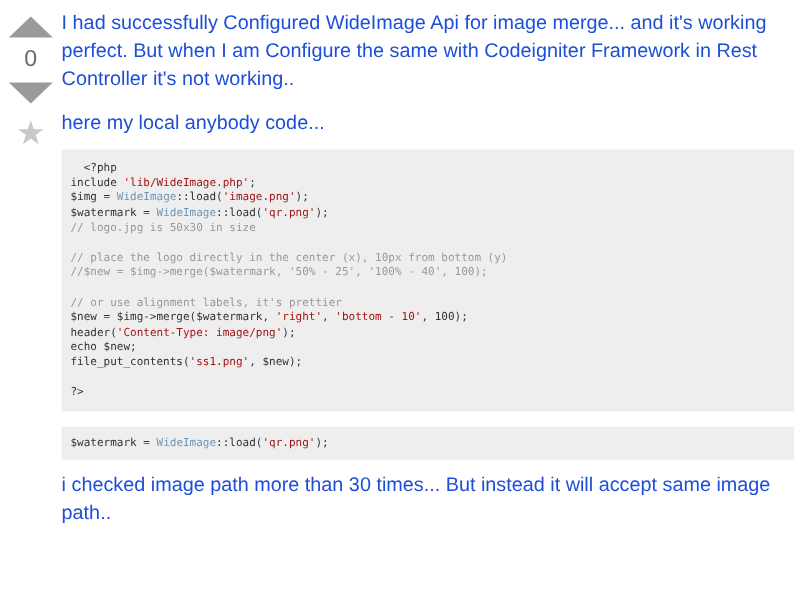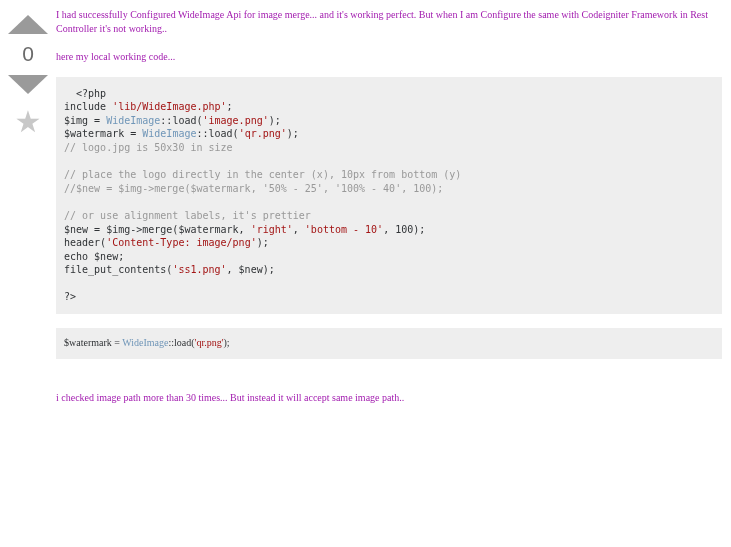--- a/index.html
+++ b/index.html
@@ -68,46 +68,44 @@
   
   .postcell {
     flex: 1 1 auto;
     padding-top: 8px;
     padding-right: 9px;
     min-width: 0;
   }
 
   .post-text p {
     margin: 0 0 14px 0;
-    font-size: 10px;
+    font-size: 18px;
     line-height: 1.42;
-    color: #a21caf;
-    font-family: Liberation Serif, serif;
+    color: #1d4ed8;
   }
   .post-text p.tight {
     margin-bottom: 12px;
   }
 
   pre {
     margin: 0 0 14px 0;
     background: #eeeeee;
     padding: 10px 7px 10px 8px;
     font-family: "DejaVu Sans Mono", "Liberation Mono", monospace;
     font-size: 10px;
     line-height: 1.36;
     color: #303336;
     white-space: pre;
     overflow: hidden;
     border-radius: 0;
   }
   pre.block2 {
     padding-top: 8px;
     padding-bottom: 9px;
-    margin-bottom: 32px;
-    font-family: Liberation Serif, serif;
+    margin-bottom: 10px;
   }
   code { font-family: inherit; font-size: inherit; }
 
   
   .s-str  { color: #a31515; }
   .s-com  { color: #999999; }
   .s-cls  { color: #7096b8; }
   .s-pln  { color: #303336; }
 </style>
 </head>
@@ -120,21 +118,21 @@
     <div class="vote-count">0</div>
     <div class="vote-arrow vote-down"></div>
     <div class="star">★</div>
   </div>
 
   <div class="postcell">
     <div class="post-text">
 
       <p>I had successfully Configured WideImage Api for image merge... and it's working perfect. But when I am Configure the same with Codeigniter Framework in Rest Controller it's not working..</p>
 
-      <p class="tight">here my local working code...</p>
+      <p class="tight">here my local anybody code...</p>
 
       <pre><code><span class="s-pln">  &lt;?php</span>
 <span class="s-pln">include </span><span class="s-str">'lib/WideImage.php'</span><span class="s-pln">;</span>
 <span class="s-pln">$img = </span><span class="s-cls">WideImage</span><span class="s-pln">::load(</span><span class="s-str">'image.png'</span><span class="s-pln">);</span>
 <span class="s-pln">$watermark = </span><span class="s-cls">WideImage</span><span class="s-pln">::load(</span><span class="s-str">'qr.png'</span><span class="s-pln">);</span>
 <span class="s-com">// logo.jpg is 50x30 in size</span>
 <span class="s-pln"></span>
 <span class="s-com">// place the logo directly in the center (x), 10px from bottom (y)</span>
 <span class="s-com">//$new = $img-&gt;merge($watermark, '50% - 25', '100% - 40', 100);</span>
 <span class="s-pln"></span>

